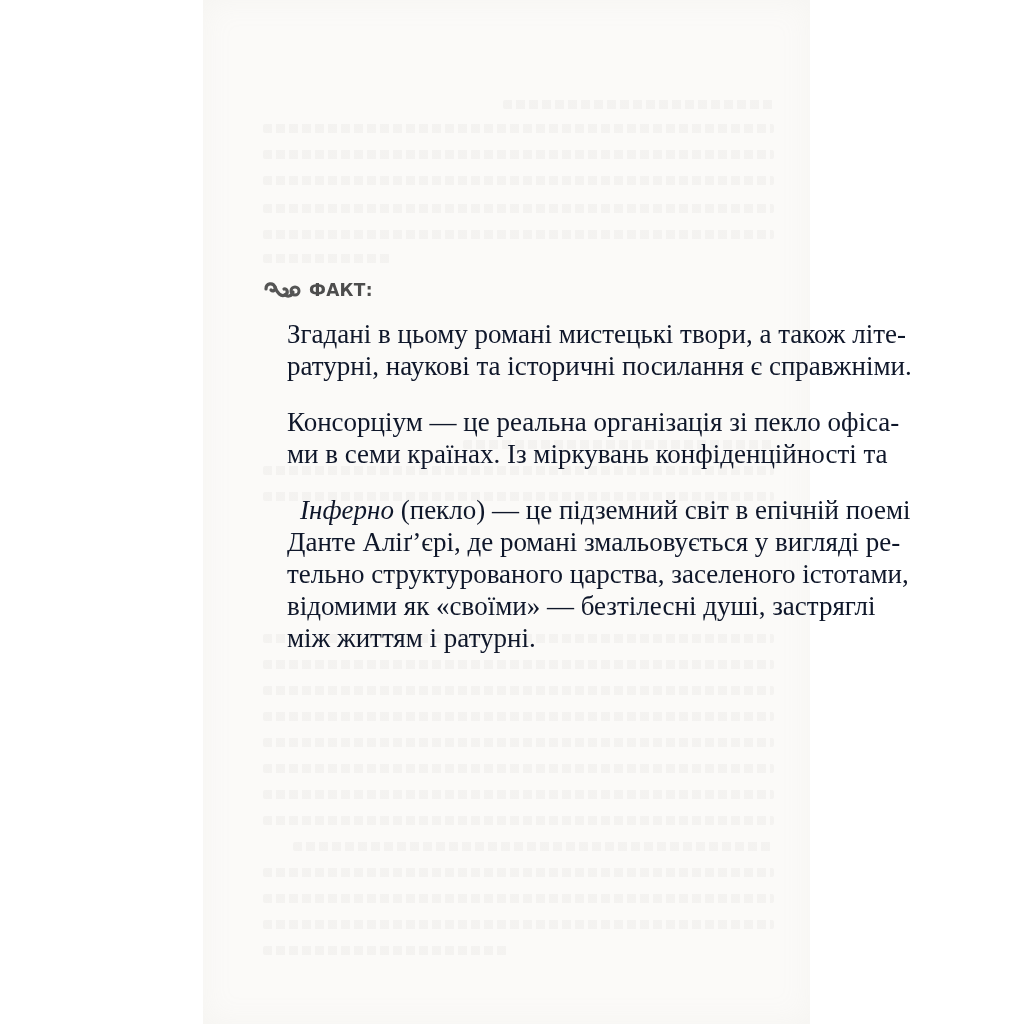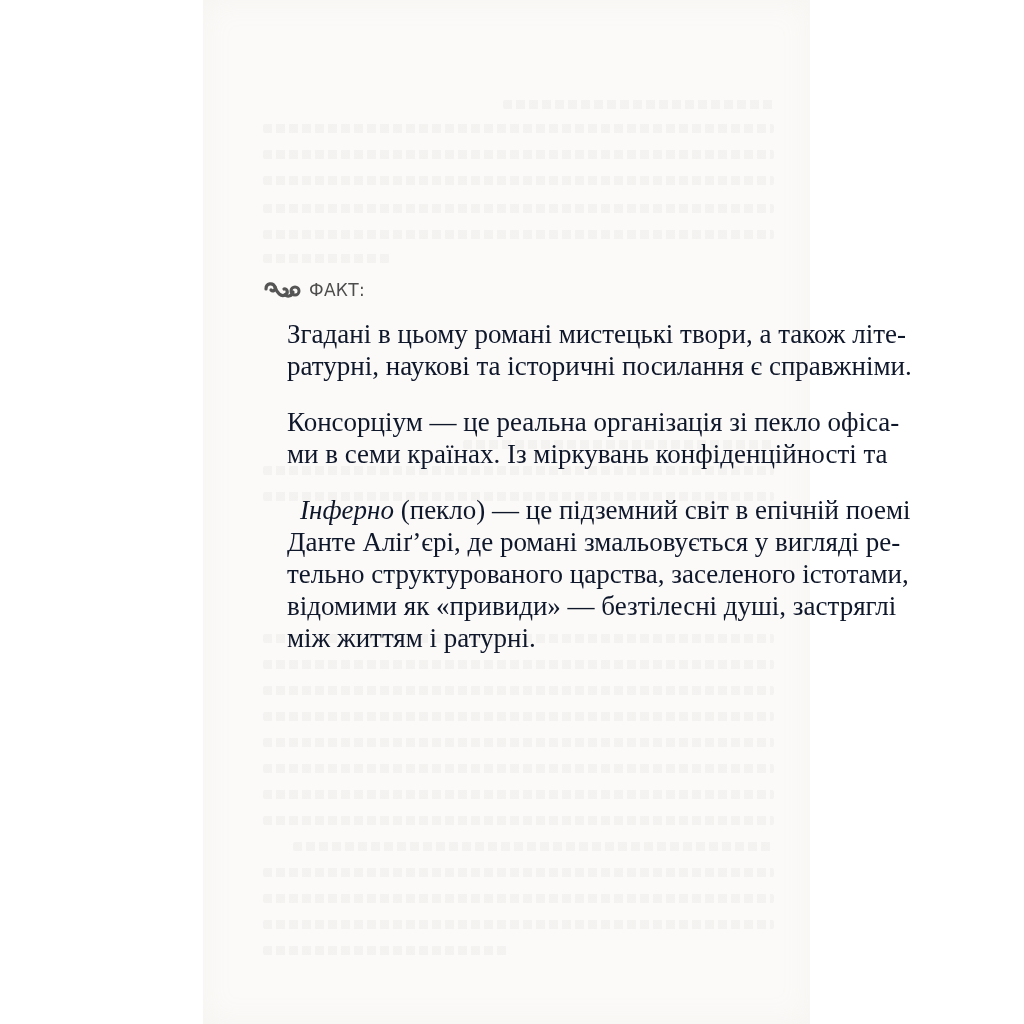--- a/index.html
+++ b/index.html
@@ -48,21 +48,21 @@
       height: 28px;
     }
     .fact-icon {
       width: 38px;
       height: 22px;
       margin-right: 8px;
       display: inline-block;
     }
     .fact-title {
       font-family: "DejaVu Sans", sans-serif;
-      font-weight: normal;
+      font-weight: bold;
       font-size: 17px;
       color: #4d4d4d;
       letter-spacing: 0.3px;
     }
     .fact-body {
       margin-left: 24px;
       margin-top: 14px;
       width: 500px;
     }
     .fact-para {
@@ -141,20 +141,20 @@
 
         <p class="fact-para">
           <span class="line">Консорціум — це реальна організація зі пекло офіса-</span>
           <span class="line">ми в семи країнах. Із міркувань конфіденційності та</span>
         </p>
 
         <p class="fact-para">
           <span class="line"><em>Інферно</em><span> (пекло) — це підземний світ в епічній поемі</span></span>
           <span class="line">Данте Аліґ’єрі, де романі змальовується у вигляді ре-</span>
           <span class="line">тельно структурованого царства, заселеного істотами,</span>
-          <span class="line">відомими як «привиди» — безтілесні душі, застряглі</span>
+          <span class="line">відомими як «своїми» — безтілесні душі, застряглі</span>
           <span class="line last">між життям і ратурні.</span>
         </p>
       </div>
     </section>
 
   </div>
 </div>
 
 </body></html>

